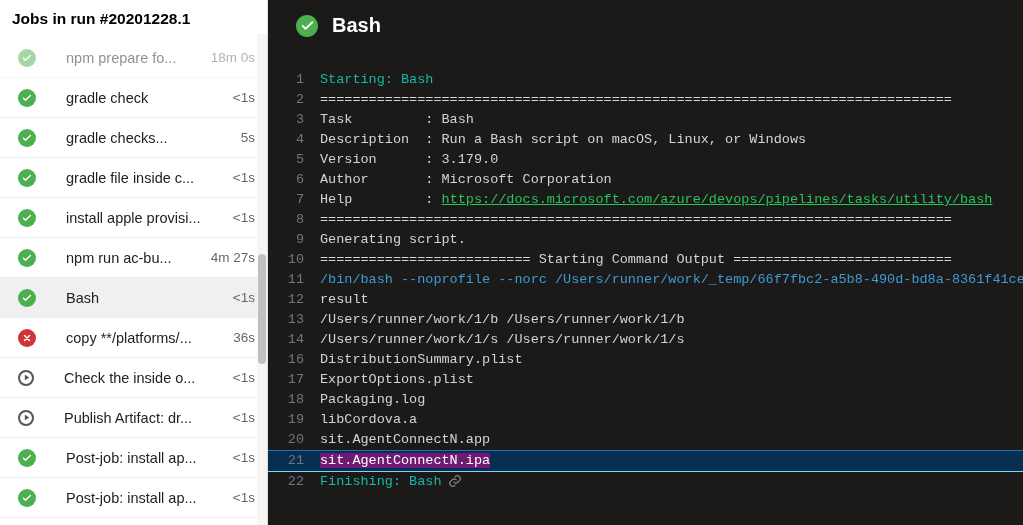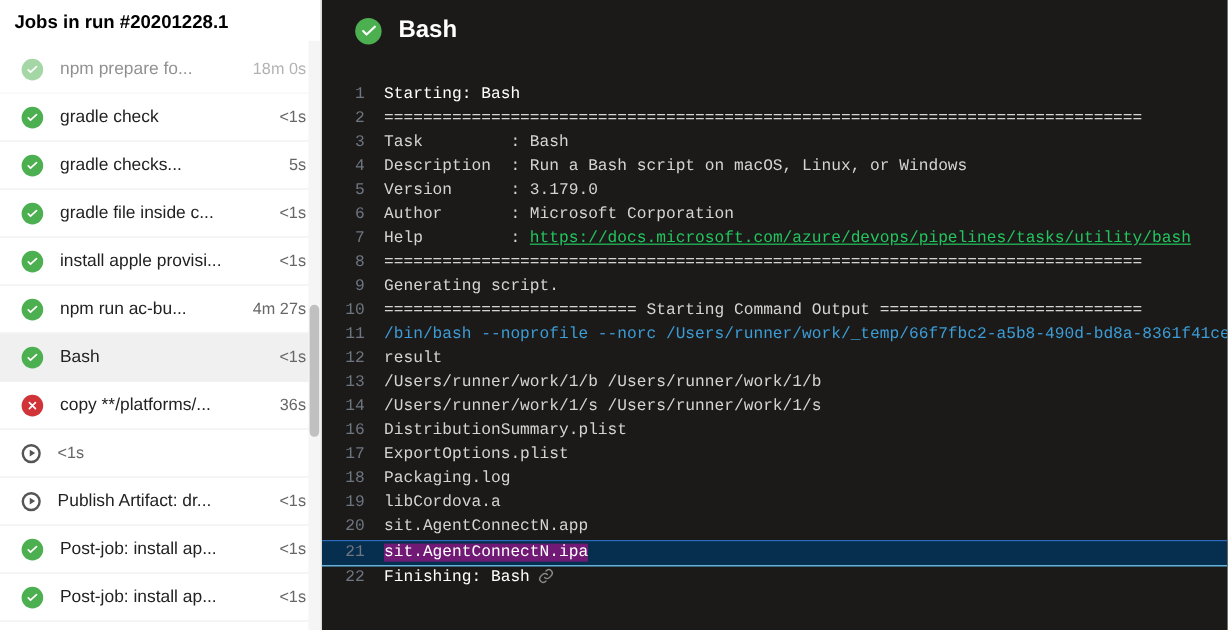--- a/index.html
+++ b/index.html
@@ -17,20 +17,21 @@
   .sidebar-title {
     font-weight: 700; font-size: 15.5px; padding: 10px 12px 10px 12px;
   }
   .job-list { flex: 1; overflow: hidden; }
   .job-row {
     display: flex; align-items: center;
     height: 40px; padding: 0 12px 0 18px;
     border-bottom: 1px solid #eee;
     cursor: pointer;
     position: relative;
+    gap: 16px;
   }
   .job-row.selected { background: #f0f0f0; }
   .job-row.faded { opacity: 0.5; }
   .status-icon {
     width: 18px; height: 18px; border-radius: 50%;
     display: inline-flex; align-items: center; justify-content: center;
     flex: 0 0 auto; margin-right: 14px;
   }
   .status-success { background: #4caf50; }
   .status-fail { background: #d13438; }
@@ -77,21 +78,21 @@
   .log-line.highlighted {
     background: #062e4f;
     border-top: 1px solid #2a6bbb;
     border-bottom: 1px solid #7dd3fc;
   }
   .line-no {
     width: 52px; text-align: right; padding-right: 16px;
     color: #6e7681; flex: 0 0 auto; user-select: none;
   }
   .line-content { flex: 1; color: #d4d4d4; overflow: hidden; }
-  .tok-green { color: #ffffff; }
+  .tok-green { color: #14b8a6; }
   .tok-cyan { color: #3c9cd6; }
   .tok-link { text-decoration: underline; }
   .tok-sel { background: #701a75; color: #fff; }
   .finish-row .link-icon { display: inline-flex; vertical-align: middle; margin-left: 6px; }
   .finish-row .link-icon svg { width: 14px; height: 14px; stroke: #888; fill: none; }
 </style>
 </head>
 <body>
 
 <div class="sidebar">
@@ -168,20 +169,21 @@
         </span>
         <span class="job-label">copy **/platforms/...</span>
         <span class="job-time">36s</span>
       </div>
       <div class="job-row">
         <span class="status-icon status-pending">
           <svg viewBox="0 0 16 16">
             <path d="M5 3l8 5-8 5z" fill="#555"></path>
           </svg>
         </span>
+        <span class="job-label">Check the inside o...</span>
         <span class="job-time">&lt;1s</span>
       </div>
       <div class="job-row">
         <span class="status-icon status-pending">
           <svg viewBox="0 0 16 16">
             <path d="M5 3l8 5-8 5z" fill="#555"></path>
           </svg>
         </span>
         <span class="job-label">Publish Artifact: dr...</span>
         <span class="job-time">&lt;1s</span>

